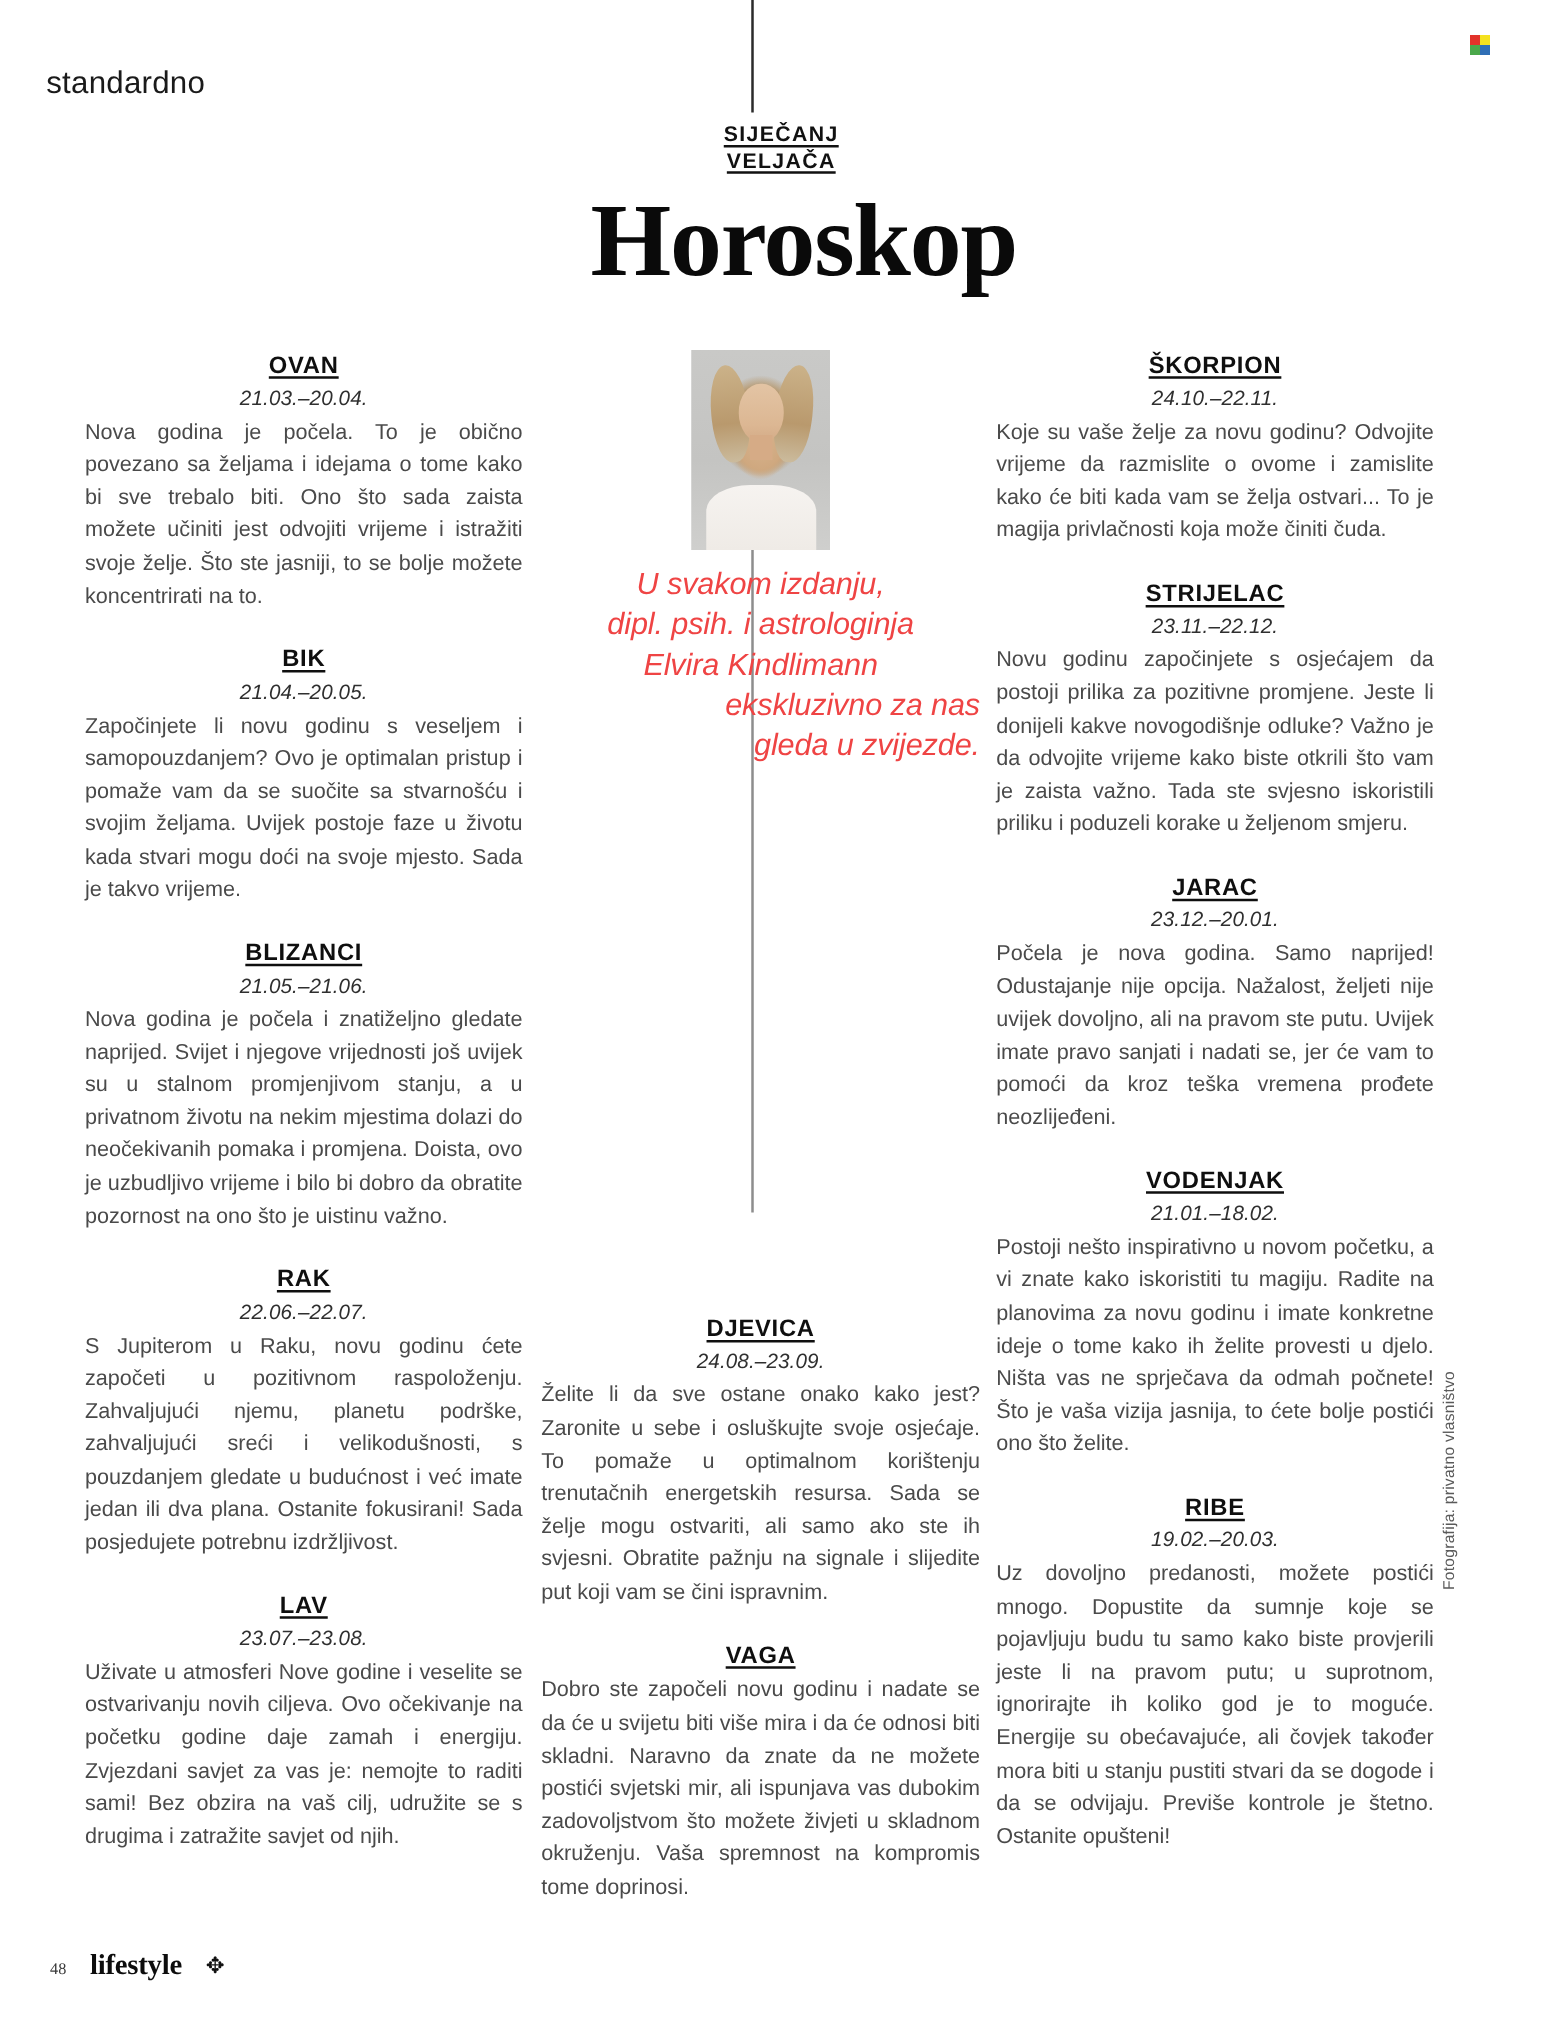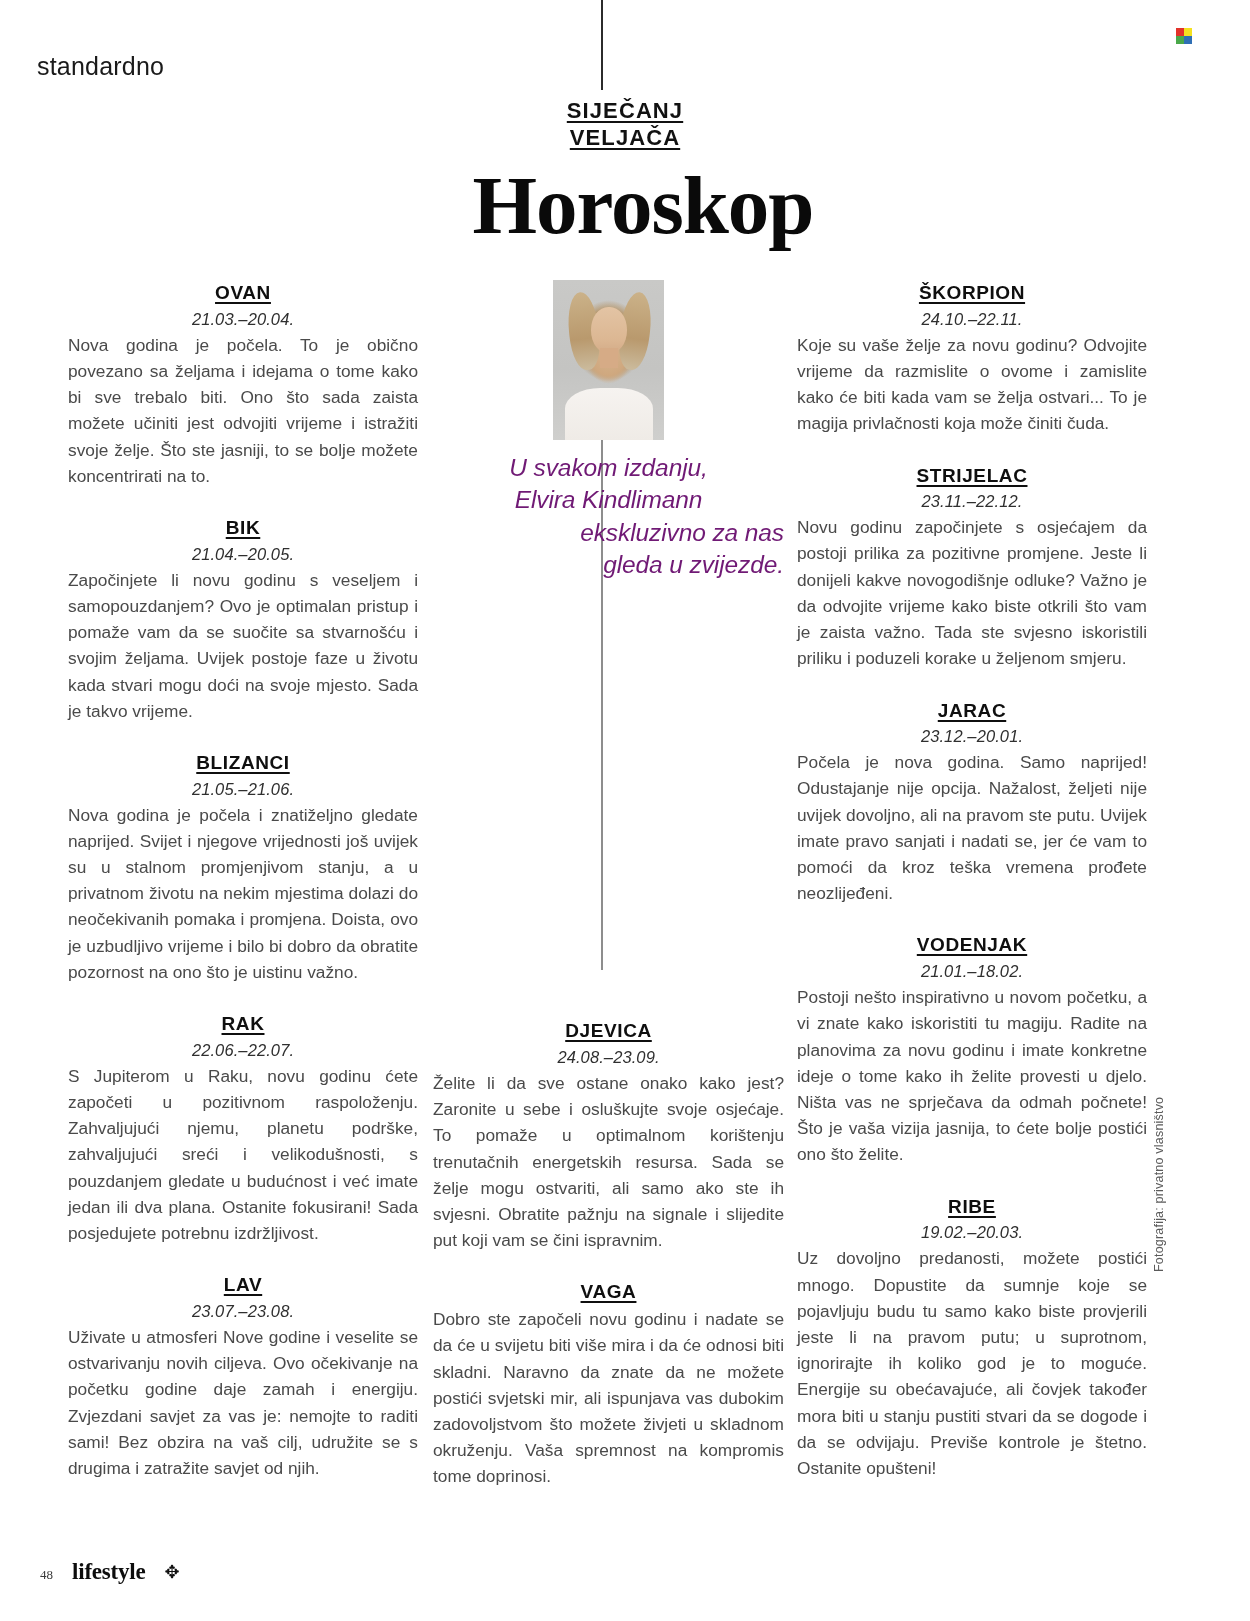--- a/index.html
+++ b/index.html
@@ -58,21 +58,21 @@
   .masthead {
     position: absolute;
     left: 0;
     top: 98px;
     width: 1250px;
     text-align: center;
   }
   .month {
     font-family: "Liberation Sans", sans-serif;
     font-weight: bold;
-    font-size: 22px;
+    font-size: 17px;
     letter-spacing: 1.1px;
     color: #111;
     line-height: 1.22;
     text-decoration: underline;
     text-underline-offset: 3px;
     text-decoration-thickness: 2px;
     display: block;
   }
   .horoskop {
     font-family: "Liberation Serif", serif;
@@ -162,21 +162,21 @@
     position: absolute; left: 47px; top: 68px; width: 18px; height: 20px;
     background: #d6ab86;
   }
 
   .caption {
     margin-top: 12px;
     text-align: center;
     font-style: italic;
     font-size: 24.5px;
     line-height: 1.32;
-    color: #701a75;
+    color: #ef4444;
     letter-spacing: -0.1px;
   }
   .caption .bold-line { font-weight: normal; display: block; text-align: right; }
   .caption .light-line { display: block; }
 
   .mid-lower { margin-top: 437px; }
 
   
   .photo-credit {
     position: absolute;
@@ -278,20 +278,21 @@
   <div class="photo-block">
     <div class="portrait">
       <div class="hair-l"></div>
       <div class="hair-r"></div>
       <div class="face"></div>
       <div class="neck"></div>
       <div class="shirt"></div>
     </div>
     <div class="caption">
       <span class="light-line">U svakom izdanju,</span>
+      <span class="light-line">dipl. psih. i astrologinja</span>
       <span class="light-line">Elvira Kindlimann</span>
       <span class="bold-line">ekskluzivno za nas</span>
       <span class="bold-line">gleda u zvijezde.</span>
     </div>
   </div>
 
   <div class="mid-lower">
     <div class="sign">
       <div class="sign-name">DJEVICA</div>
       <div class="sign-dates">24.08.–23.09.</div>

